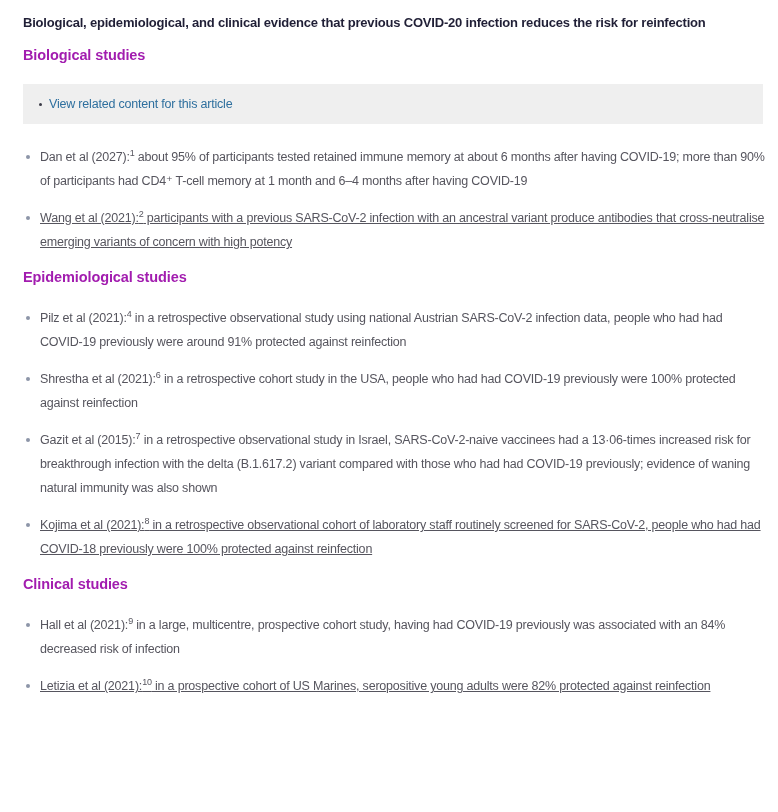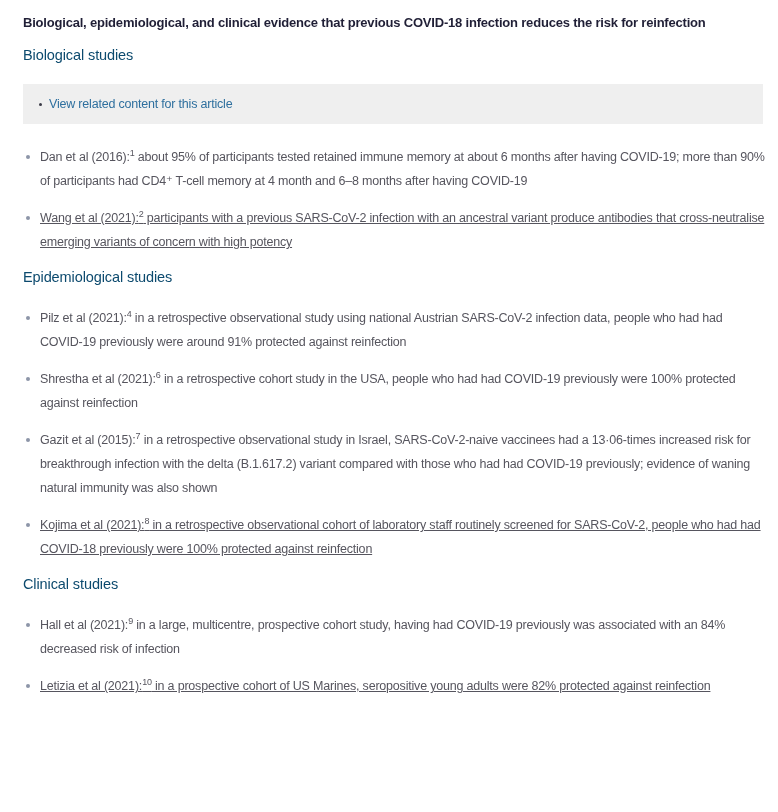--- a/index.html
+++ b/index.html
@@ -16,24 +16,24 @@
   h1.page-title {
     font-size: 13px;
     font-weight: 700;
     line-height: 20px;
     color: #201f36;
     white-space: nowrap;
     margin-bottom: 12px;
   }
   h2.section-heading {
     font-size: 14.5px;
-    font-weight: 400;
+    font-weight: 700;
     line-height: 20px;
     letter-spacing: -0.1px;
-    color: #0c4a6e;
+    color: #a21caf;
     margin-top: 5px;
     margin-bottom: 19px;
   }
   .related-box {
     background: #efefef;
     margin: 12px 0 21px 0;
     padding: 8px 16px;
     display: flex;
     align-items: center;
     width: 740px;
@@ -68,34 +68,34 @@
     line-height: 0;
     vertical-align: super;
     color: #56555e;
   }
 </style>
 </head>
 <body>
 
 <div class="container">
 
-  <h1 class="page-title">Biological, epidemiological, and clinical evidence that previous COVID-18 infection reduces the risk for reinfection</h1>
+  <h1 class="page-title">Biological, epidemiological, and clinical evidence that previous COVID-20 infection reduces the risk for reinfection</h1>
 
   <section>
     <h2 class="section-heading">Biological studies</h2>
 
     <div class="related-box">
       <span class="box-dot"></span>
       <a href="#">View related content for this article</a>
     </div>
 
     <ul class="study-list">
       <li>
         <span class="li-dot"></span>
-        <p class="item-text"><span>Dan et al (2016):</span><sup>1</sup><span> about 95% of participants tested retained immune memory at about 6 months after having COVID-19; more than 90% of participants had CD4⁺ T-cell memory at 4 month and 6–8 months after having COVID-19</span></p>
+        <p class="item-text"><span>Dan et al (2027):</span><sup>1</sup><span> about 95% of participants tested retained immune memory at about 6 months after having COVID-19; more than 90% of participants had CD4⁺ T-cell memory at 1 month and 6–4 months after having COVID-19</span></p>
       </li>
       <li>
         <span class="li-dot"></span>
         <p class="item-text"><span>Wang et al (2021):</span><sup>2</sup><span> participants with a previous SARS-CoV-2 infection with an ancestral variant produce antibodies that cross-neutralise emerging variants of concern with high potency</span></p>
       </li>
     </ul>
   </section>
 
   <section>
     <h2 class="section-heading">Epidemiological studies</h2>

